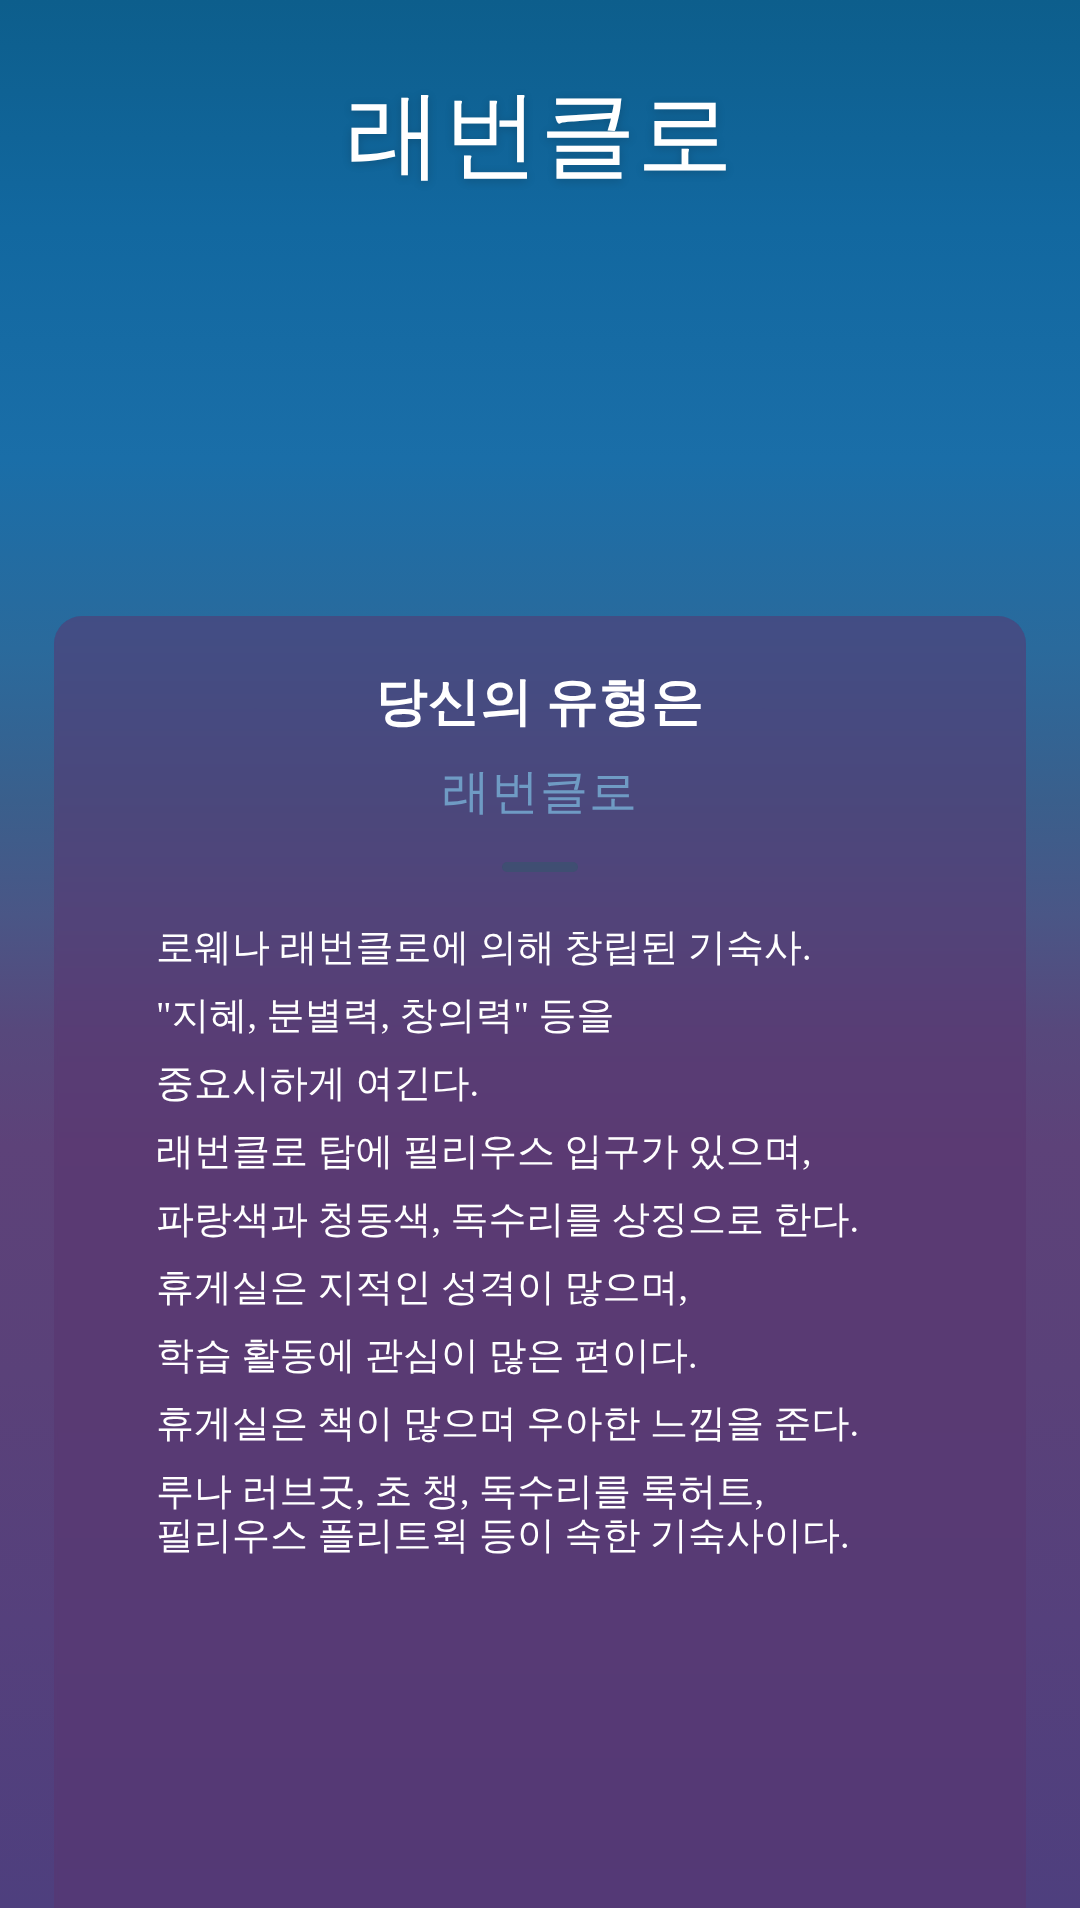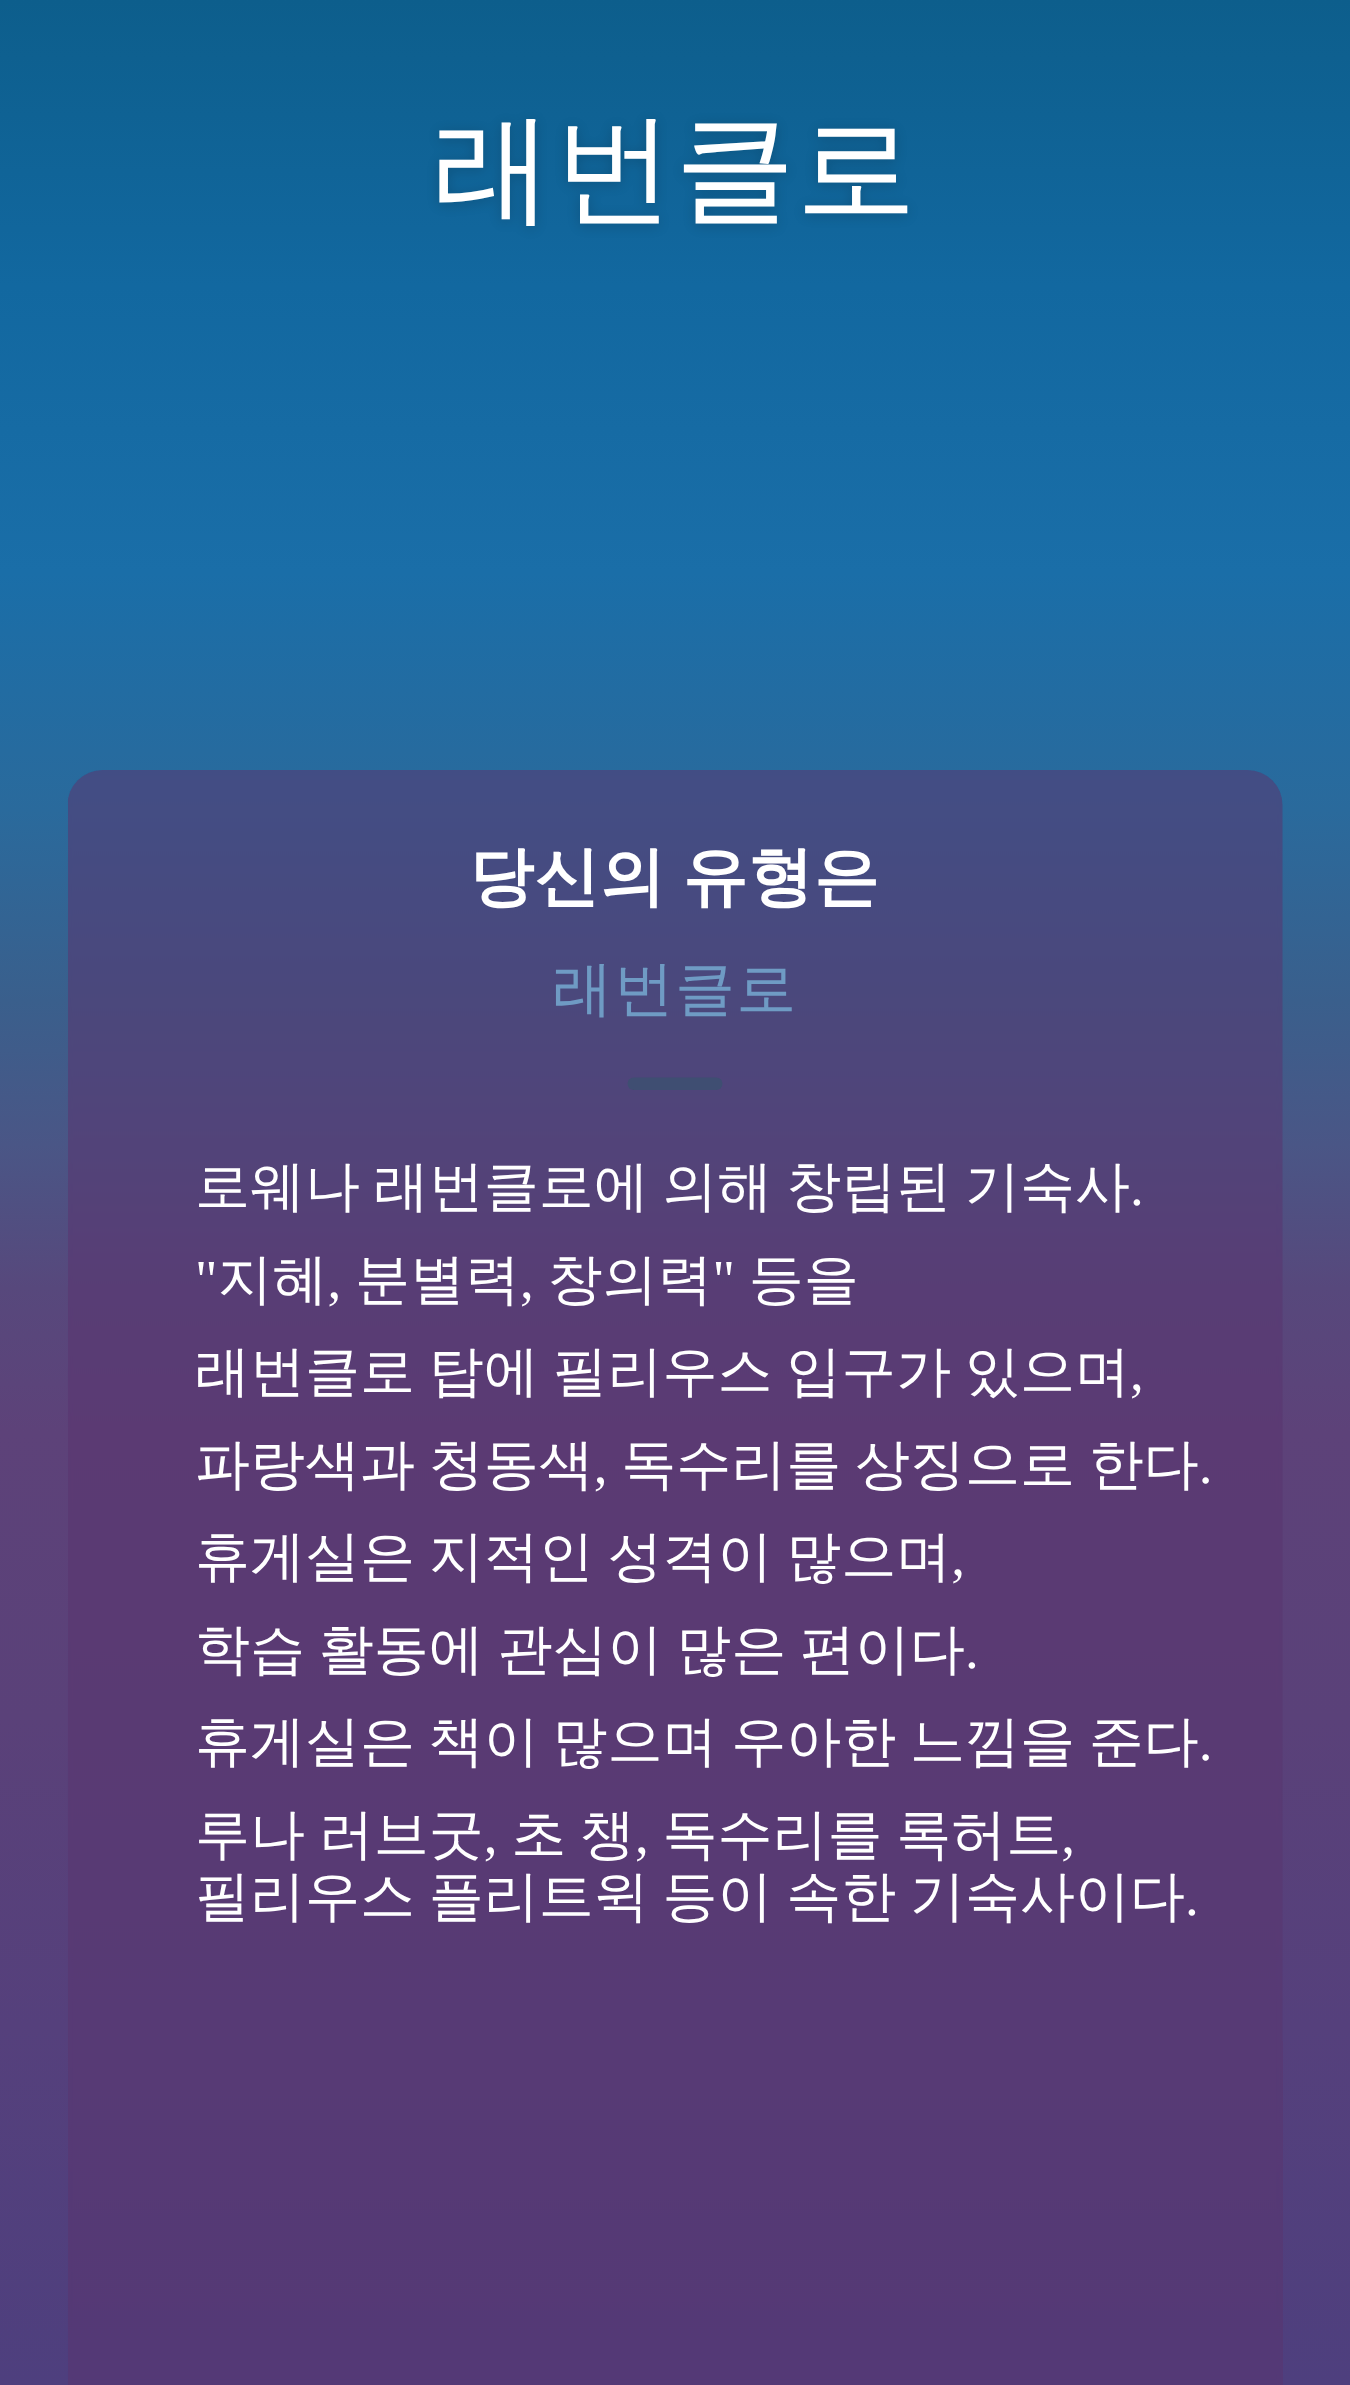--- a/index.html
+++ b/index.html
@@ -97,21 +97,21 @@
 
   .divider {
     width: 76px;
     height: 10px;
     border-radius: 5px;
     background: #3f4e72;
   }
 
   .description {
     color: #ffffff;
-    font-size: 44px;
+    font-size: 38px;
     line-height: 1.0;
     padding-left: 62px;
     padding-right: 20px;
   }
 
   .desc-line {
     display: block;
     margin-bottom: 30px;
     white-space: nowrap;
   }
@@ -139,20 +139,21 @@
 
     <div class="card-house-name">래번클로</div>
 
     <div class="divider-wrap">
       <div class="divider"></div>
     </div>
 
     <div class="description">
       <span class="desc-line">로웨나 래번클로에 의해 창립된 기숙사.</span>
       <span class="desc-line">"지혜, 분별력, 창의력" 등을</span>
+      <span class="desc-line">중요시하게 여긴다.</span>
       <span class="desc-line">래번클로 탑에 필리우스 입구가 있으며,</span>
       <span class="desc-line">파랑색과 청동색, 독수리를 상징으로 한다.</span>
       <span class="desc-line">휴게실은 지적인 성격이 많으며,</span>
       <span class="desc-line">학습 활동에 관심이 많은 편이다.</span>
       <span class="desc-line">휴게실은 책이 많으며 우아한 느낌을 준다.</span>
       <span class="desc-line tight">루나 러브굿, 초 챙, 독수리를 록허트,</span>
       <span class="desc-line last">필리우스 플리트윅 등이 속한 기숙사이다.</span>
     </div>
 
   </div>

